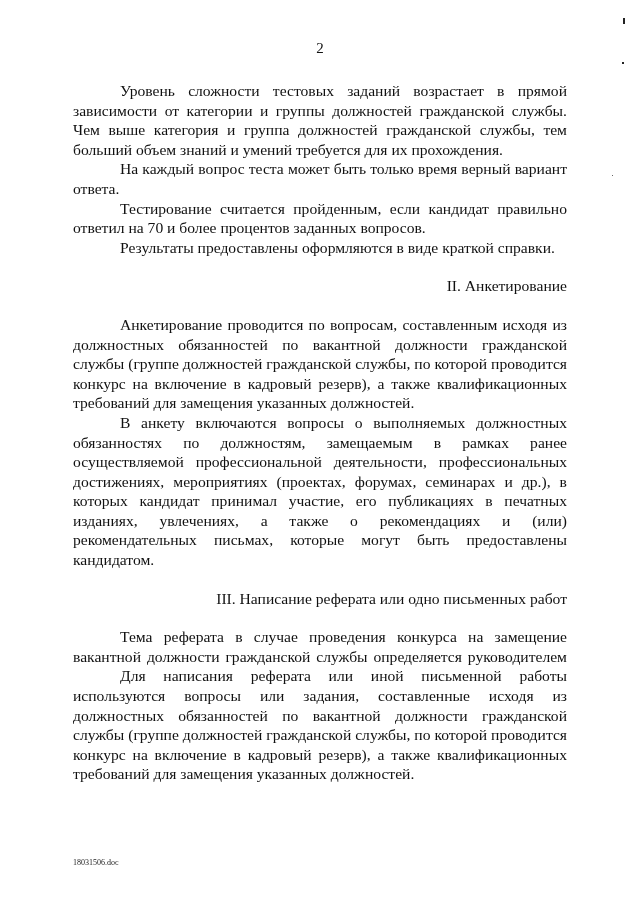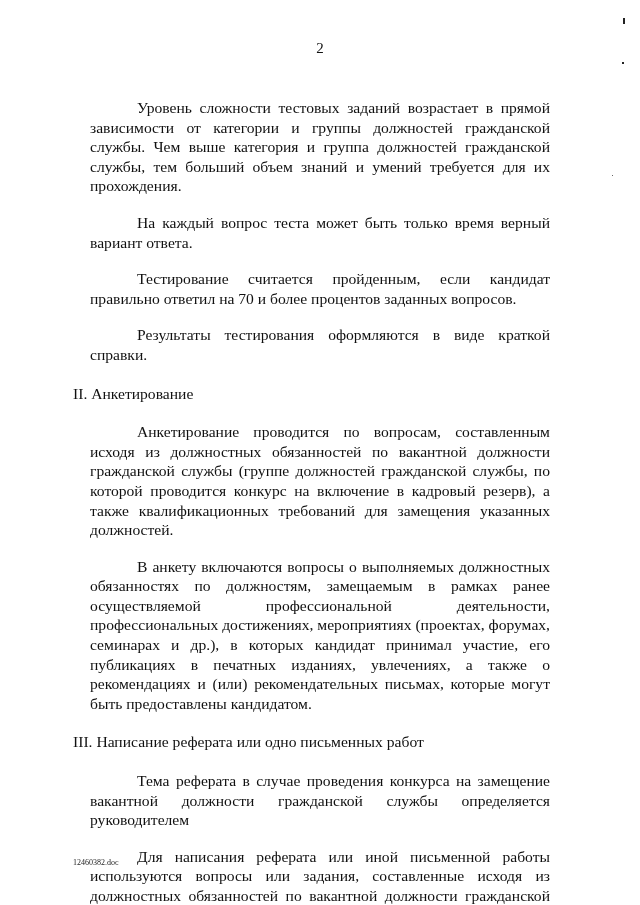--- a/index.html
+++ b/index.html
@@ -14,48 +14,48 @@
     font-size: 15px; color: #111;
   }
   .mark { position: absolute; background: #222; }
   .mark-1 { left: 623px; top: 18px; width: 2px; height: 6px; }
   .mark-2 { left: 622px; top: 62px; width: 2px; height: 2px; }
   .mark-3 { left: 612px; top: 175px; width: 1px; height: 1px; background:#666; }
   .body-text {
     position: absolute; left: 73px; width: 494px; top: 81px;
     font-size: 15.6px; line-height: 19.6px;
   }
-  p { margin: 17px; text-align: justify; text-indent: 47px; }
+  p { margin: 0; text-align: justify; text-indent: 47px; }
   .heading {
-    text-align: left; text-indent: 0; margin: 19px 0 19px 0;
+    text-align: right; text-indent: 0; margin: 19px 0 19px 0;
   }
   .footer {
     position: absolute; left: 73px; top: 858px;
     font-size: 8px; color: #222; font-family: "Liberation Serif", serif;
   }
 </style>
 </head>
 <body>
 
 <div class="page">
   <div class="mark mark-1"></div>
   <div class="mark mark-2"></div>
   <div class="mark mark-3"></div>
 
   <div class="page-number">2</div>
 
   <div class="body-text">
     <p>Уровень сложности тестовых заданий возрастает в прямой зависимости от категории и группы должностей гражданской службы. Чем выше категория и группа должностей гражданской службы, тем больший объем знаний и умений требуется для их прохождения.</p>
     <p>На каждый вопрос теста может быть только время верный вариант ответа.</p>
     <p>Тестирование считается пройденным, если кандидат правильно ответил на 70 и более процентов заданных вопросов.</p>
-    <p>Результаты тестирования оформляются в виде краткой справки.</p>
+    <p>Результаты предоставлены оформляются в виде краткой справки.</p>
 
     <p class="heading">II. Анкетирование</p>
     <p>Анкетирование проводится по вопросам, составленным исходя из должностных обязанностей по вакантной должности гражданской службы (группе должностей гражданской службы, по которой проводится конкурс на включение в кадровый резерв), а также квалификационных требований для замещения указанных должностей.</p>
     <p>В анкету включаются вопросы о выполняемых должностных обязанностях по должностям, замещаемым в рамках ранее осуществляемой профессиональной деятельности, профессиональных достижениях, мероприятиях (проектах, форумах, семинарах и др.), в которых кандидат принимал участие, его публикациях в печатных изданиях, увлечениях, а также о рекомендациях и (или) рекомендательных письмах, которые могут быть предоставлены кандидатом.</p>
 
     <p class="heading">III. Написание реферата или одно письменных работ</p>
     <p style="text-align-last: justify;">Тема реферата в случае проведения конкурса на замещение вакантной должности гражданской службы определяется руководителем</p>
     <p>Для написания реферата или иной письменной работы используются вопросы или задания, составленные исходя из должностных обязанностей по вакантной должности гражданской службы (группе должностей гражданской службы, по которой проводится конкурс на включение в кадровый резерв), а также квалификационных требований для замещения указанных должностей.</p>
   </div>
 
-  <div class="footer">12460382.doc</div>
+  <div class="footer">18031506.doc</div>
 </div>
 
 </body></html>

